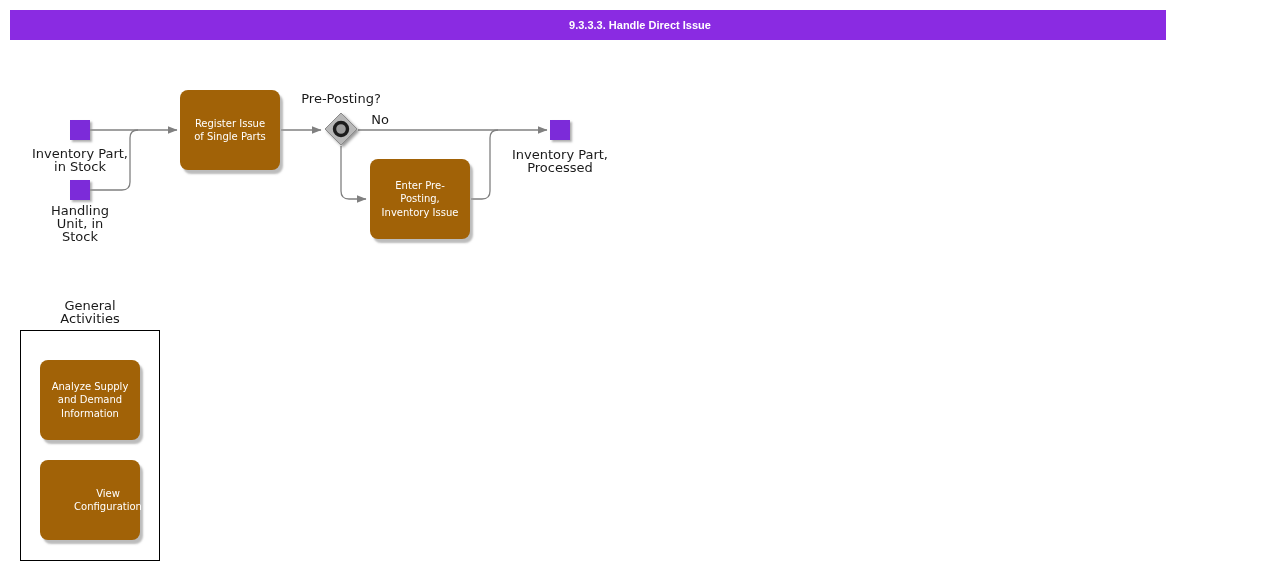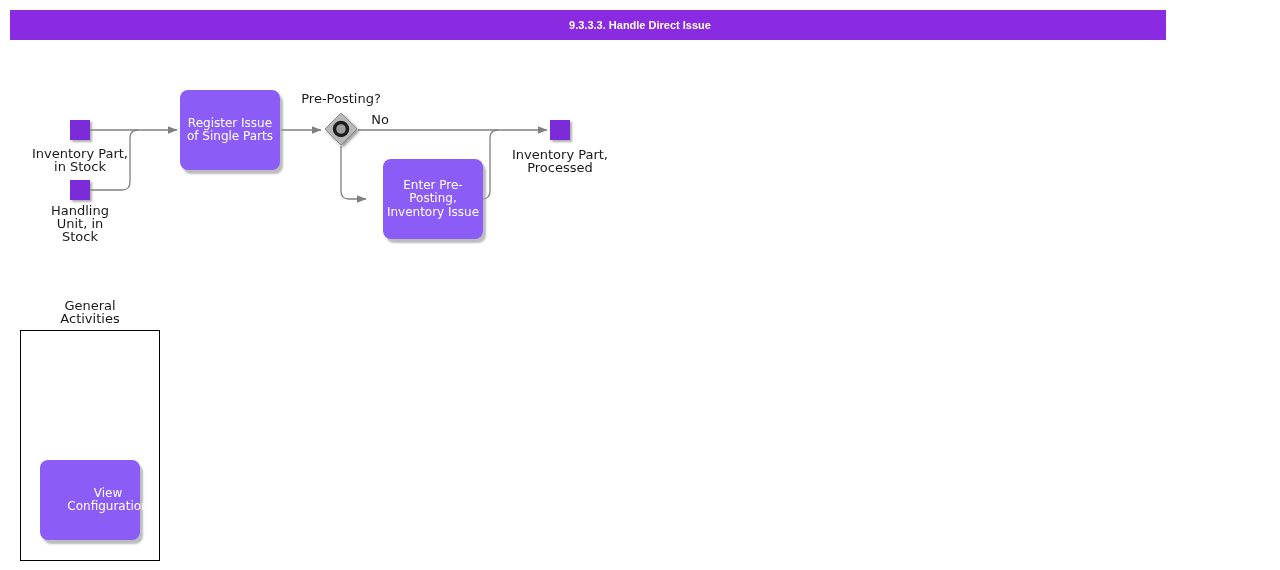--- a/index.html
+++ b/index.html
@@ -43,27 +43,27 @@
     position: absolute;
     color: #1a1a1a;
     font-size: 13px;
     line-height: 13px;
     text-align: center;
     white-space: pre-line;
   }
   .activity {
     position: absolute;
     width: 100px; height: 80px;
-    background: #8b5cf6;
+    background: #a16207;
     border-radius: 8px;
     box-shadow: 3px 4px 2px rgba(160,160,160,0.7);
     display: flex; align-items: center; justify-content: center;
     text-align: center;
     color: #ffffff;
-    font-size: 12px;
+    font-size: 10px;
     line-height: 13.5px;
     white-space: pre-line;
     cursor: pointer;
   }
   .general-box {
     position: absolute;
     left: 20px; top: 330px;
     width: 140px; height: 231px;
     border: 1px solid #000000;
     background: #ffffff;
@@ -114,28 +114,31 @@
 Unit, in
 Stock</div>
 
   <div class="event-square" style="left:550px; top:120px;"></div>
   <div class="flow-label" style="left:490px; top:148px; width:140px;">Inventory Part,
 Processed</div>
 
   <div class="activity" style="left:180px; top:90px;">Register Issue
 of Single Parts</div>
 
-  <div class="activity" style="left:383px; top:159px;">Enter Pre-
+  <div class="activity" style="left:370px; top:159px;">Enter Pre-
 Posting,
 Inventory Issue</div>
 
   <div class="flow-label" style="left:271px; top:92px; width:140px;">Pre-Posting?</div>
   <div class="flow-label" style="left:355px; top:113px; width:50px;">No</div>
 
   <div class="flow-label" style="left:20px; top:299px; width:140px;">General
 Activities</div>
   <div class="general-box"></div>
 
+  <div class="activity" style="left:40px; top:360px;">Analyze Supply
+and Demand
+Information</div>
 
   <div class="activity" style="left:40px; top:460px;padding-left:36px;">View
 Configuration</div>
 
 </div>
 
 </body></html>

